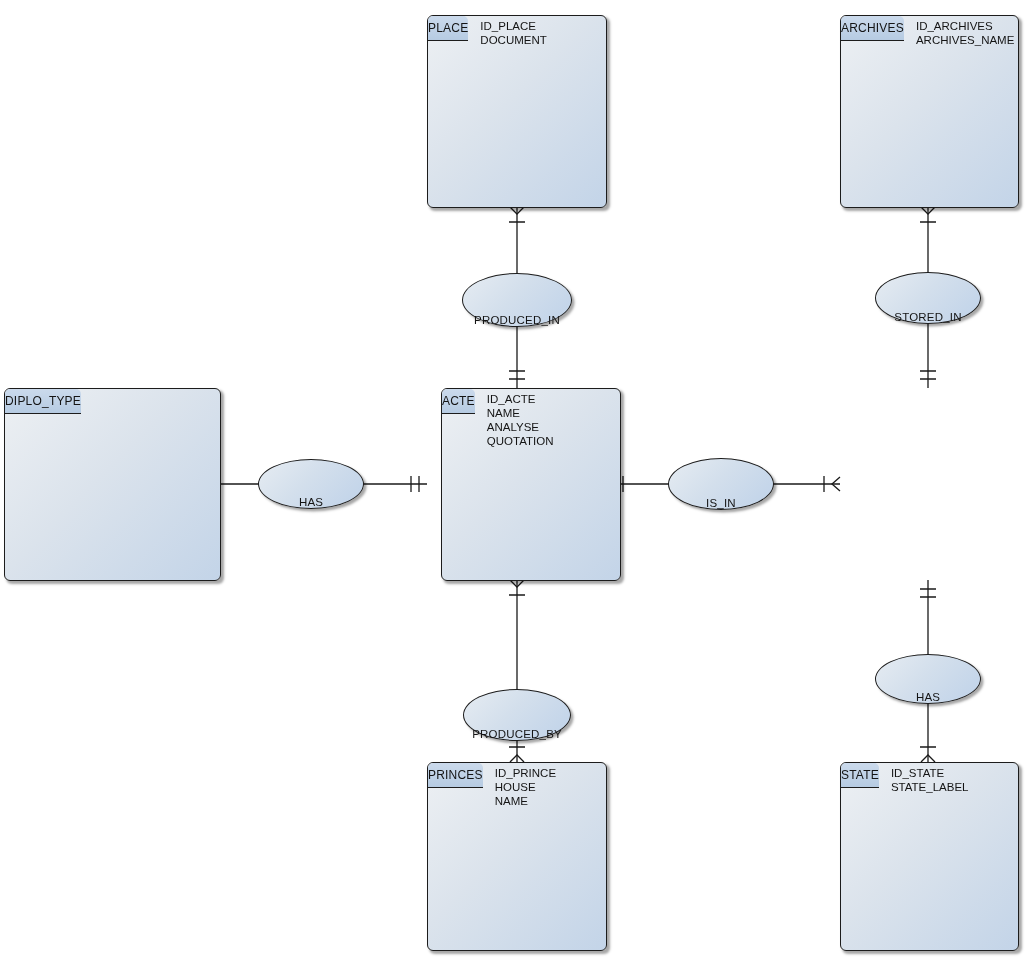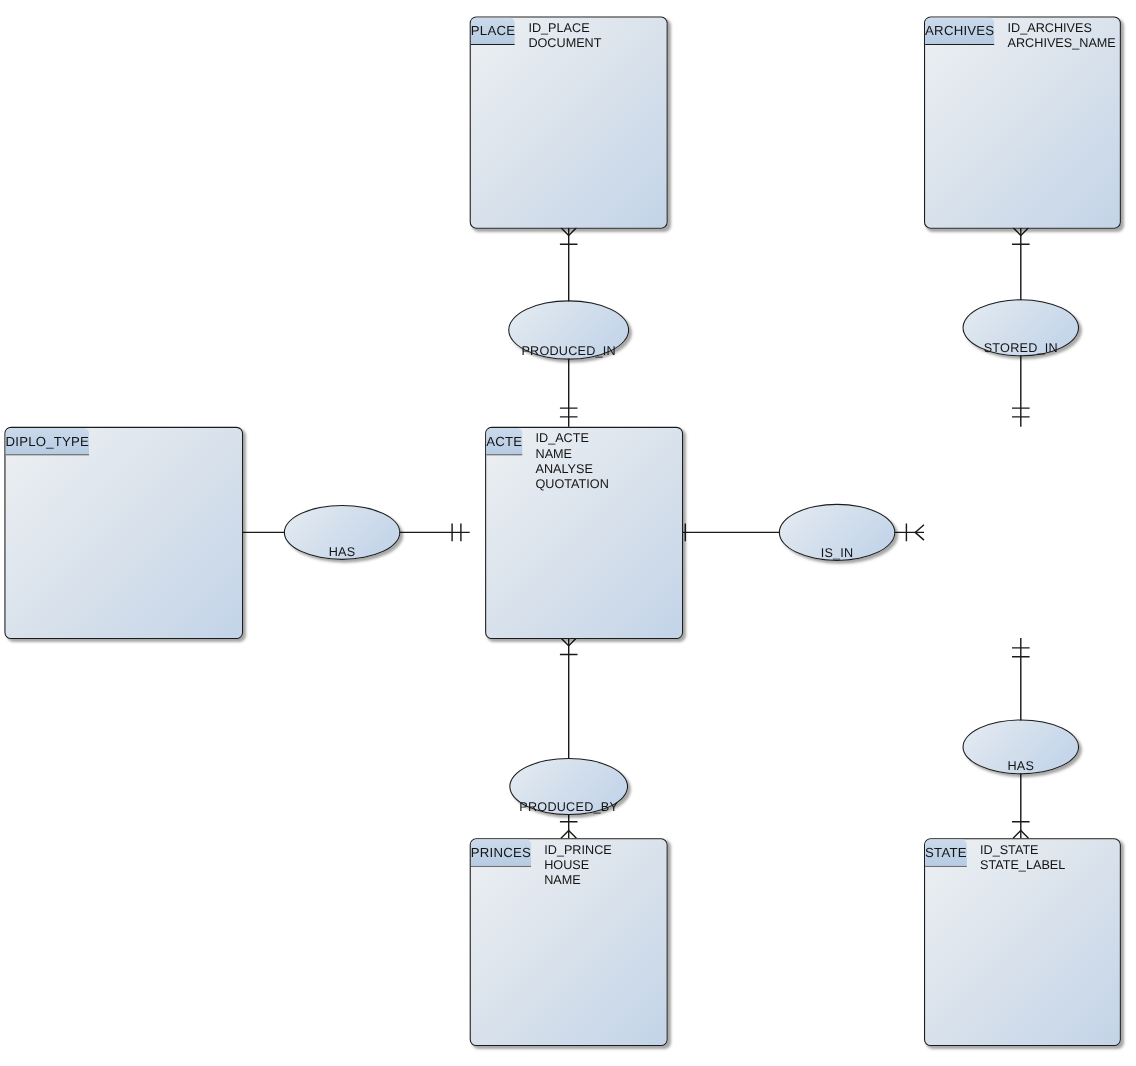--- a/index.html
+++ b/index.html
@@ -166,21 +166,21 @@
   </div>
 
   <div class="relationship" style="left:875px;top:272px;width:106px;height:52px">
     <span class="rel-label">STORED_IN</span>
   </div>
 
   <div class="relationship" style="left:258px;top:459px;width:106px;height:50px">
     <span class="rel-label">HAS</span>
   </div>
 
-  <div class="relationship" style="left:708px;top:458px;width:106px;height:52px">
+  <div class="relationship" style="left:668px;top:458px;width:106px;height:52px">
     <span class="rel-label">IS_IN</span>
   </div>
 
   <div class="relationship" style="left:463px;top:689px;width:108px;height:52px">
     <span class="rel-label">PRODUCED_BY</span>
   </div>
 
   <div class="relationship" style="left:875px;top:654px;width:106px;height:50px">
     <span class="rel-label">HAS</span>
   </div>

